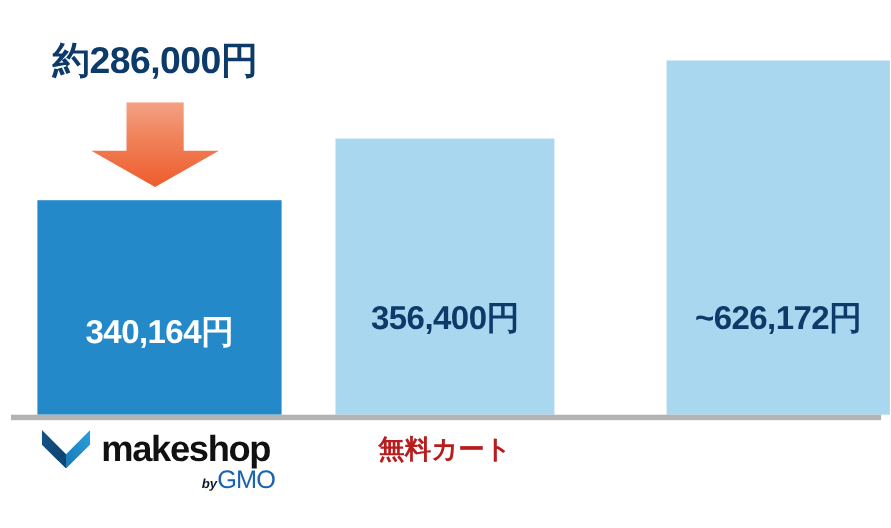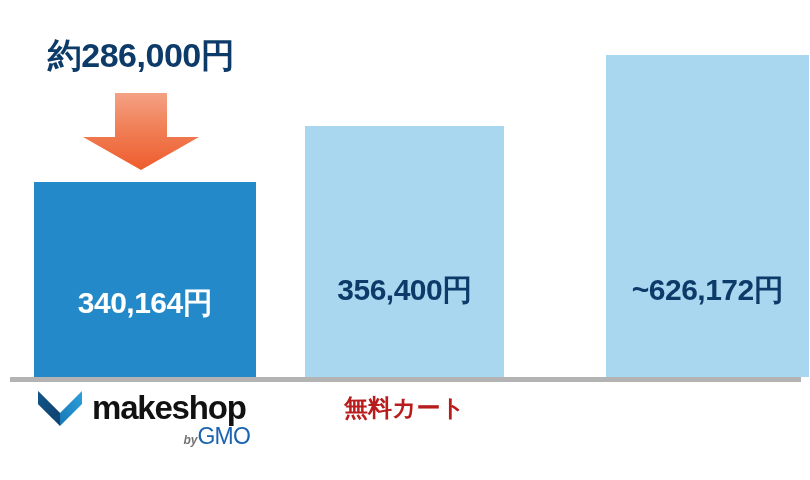--- a/index.html
+++ b/index.html
@@ -152,21 +152,21 @@
     position: absolute;
     right: 6px;
     top: 36px;
     line-height: 1;
     white-space: nowrap;
   }
   .logo-by {
     font-size: 12px;
     font-weight: 700;
     font-style: italic;
-    color: #737373;
+    color: #0f172a;
     letter-spacing: 0px;
     text-align: right;
   }
   .logo-gmo {
     font-size: 23px;
     font-weight: 400;
     color: #1a63b0;
     letter-spacing: -0.8px;
   }
 </style>

